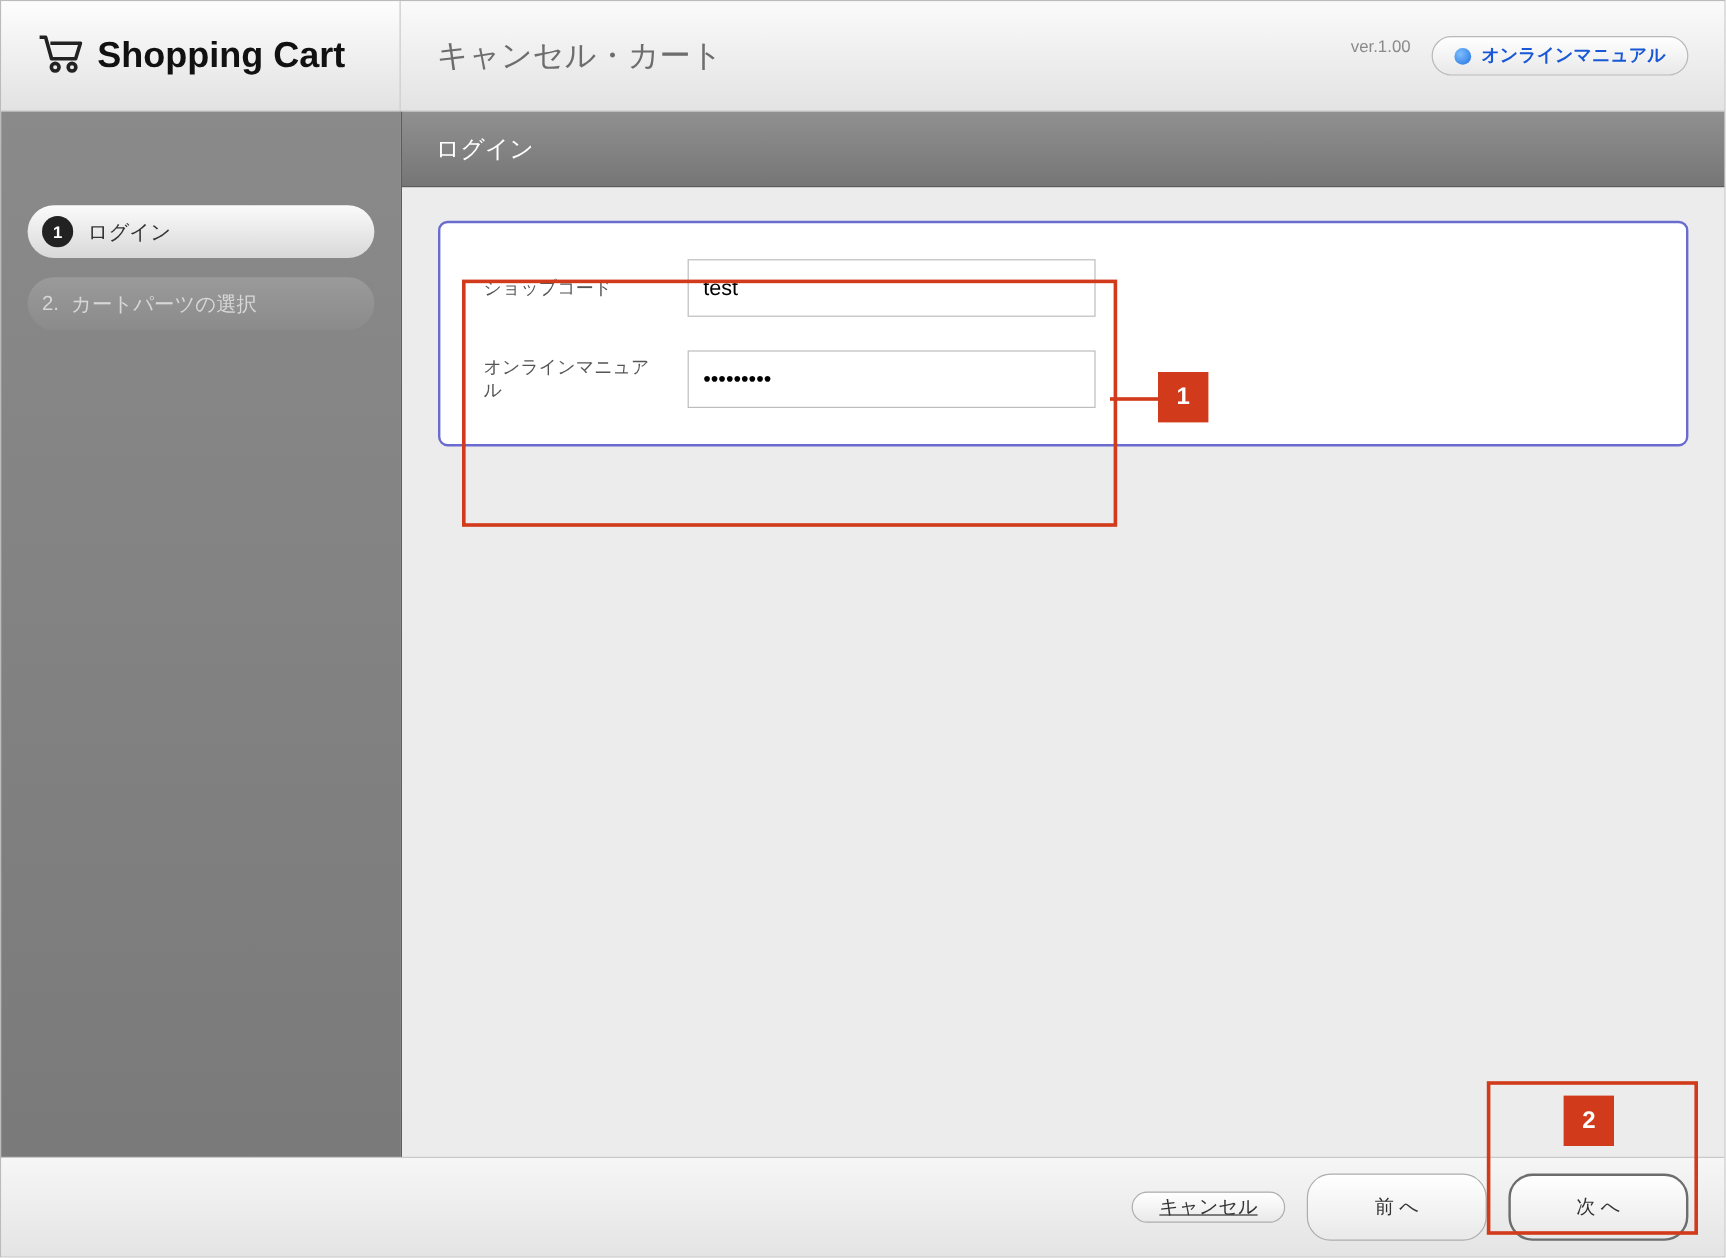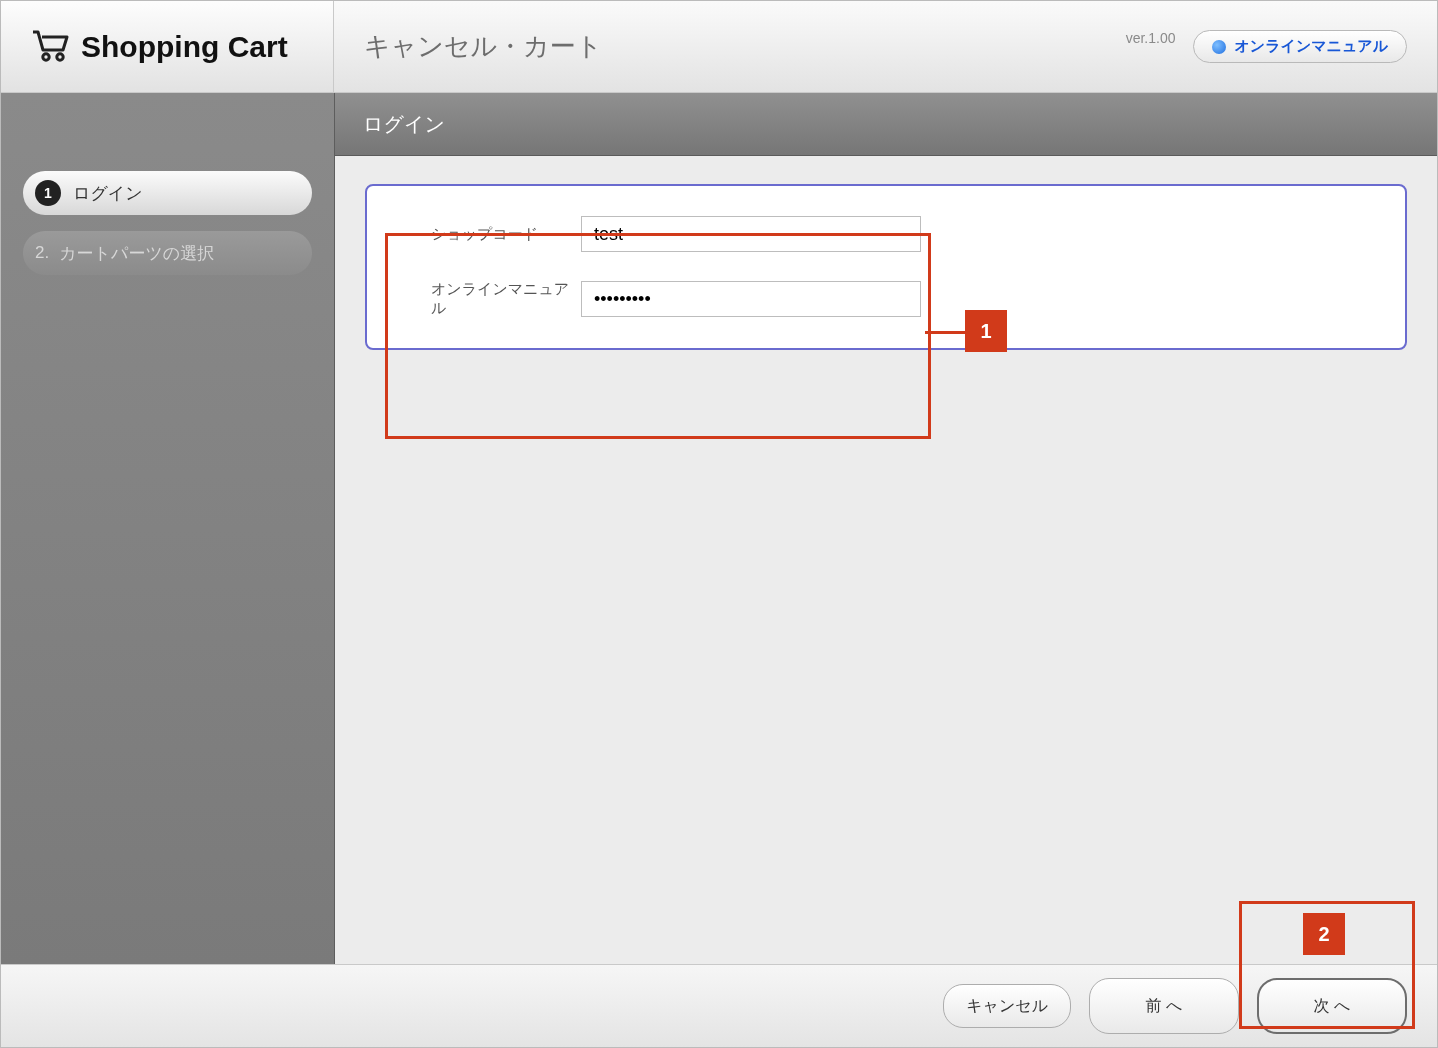--- a/index.html
+++ b/index.html
@@ -23,30 +23,30 @@
   .step.inactive{background:linear-gradient(#9a9a9a,#8b8b8b);color:#d7d7d7;}
   .step.inactive .num{margin-right:10px;color:#d7d7d7;}
 
   .main{flex:1;position:relative;background:#ececec;}
   .section-header{height:62px;background:linear-gradient(#909090,#767676);color:#fff;font-size:20px;display:flex;align-items:center;padding-left:28px;border-bottom:1px solid #5b5b5b;}
   .content{padding:28px 30px;}
   .instruction{font-size:16px;font-weight:bold;color:#222;margin:0 0 14px 8px;}
   .form-panel{border:2px solid #6a6bcf;border-radius:8px;background:#fff;padding:30px 36px 30px 36px;position:relative;}
   .form-row{display:flex;align-items:center;margin-bottom:28px;}
   .form-row:last-child{margin-bottom:0;}
-  .form-label{width:150px;font-size:15px;color:#555;margin-left:28px;}
-  .form-input{width:340px;height:36px;border:1px solid #bdbdbd;background:#fff;font-size:18px;padding:0 12px;box-sizing:border-box;font-family:inherit;}
+  .form-label{width:150px;font-size:15px;color:#555;}
+  .form-input{width:340px;height:48px;border:1px solid #bdbdbd;background:#fff;font-size:18px;padding:0 12px;box-sizing:border-box;font-family:inherit;margin-left:20px;}
 
   .callout-box{position:absolute;border:3px solid #d13a1a;pointer-events:none;}
   .callout-label{position:absolute;background:#d13a1a;color:#fff;font-size:20px;font-weight:bold;width:42px;height:42px;display:flex;align-items:center;justify-content:center;}
   .callout-connector{position:absolute;background:#d13a1a;height:3px;}
 
   .footer{position:absolute;left:0;right:0;bottom:0;height:82px;background:linear-gradient(#f6f6f6,#e4e4e4);border-top:1px solid #c9c9c9;display:flex;align-items:center;justify-content:flex-end;padding-right:30px;gap:18px;}
   .btn{border:1px solid #adadad;border-radius:20px;background:linear-gradient(#fff,#e9e9e9);font-size:16px;color:#333;cursor:pointer;font-family:inherit;}
-  .btn.small{height:44px;padding:0 22px;}
+  .btn.small{height:26px;padding:0 22px;text-decoration:underline;}
   .btn.large{height:56px;width:150px;text-align:center;}
   .btn.primary{border:2px solid #6d6d6d;}
 </style>
 </head>
 <body>
 
 <div class="app">
 
   <div class="top">
     <div class="top-left">

